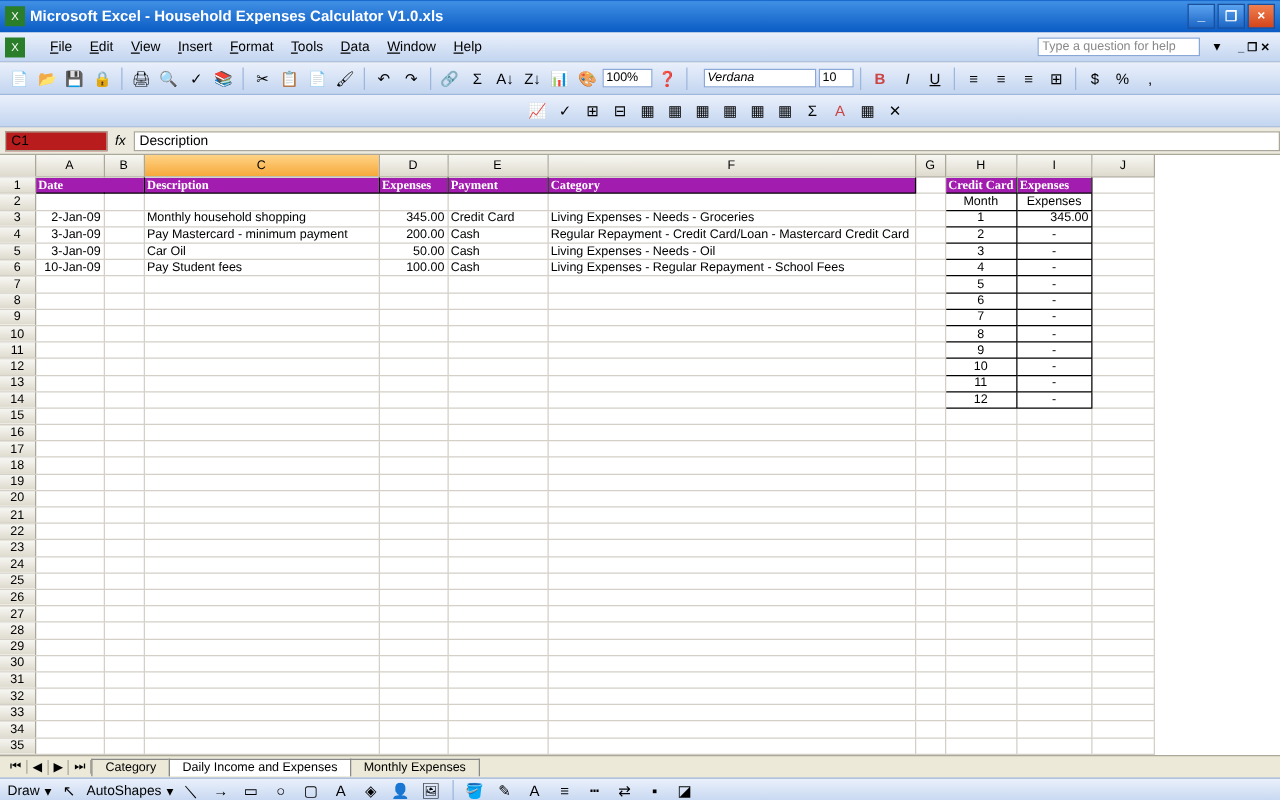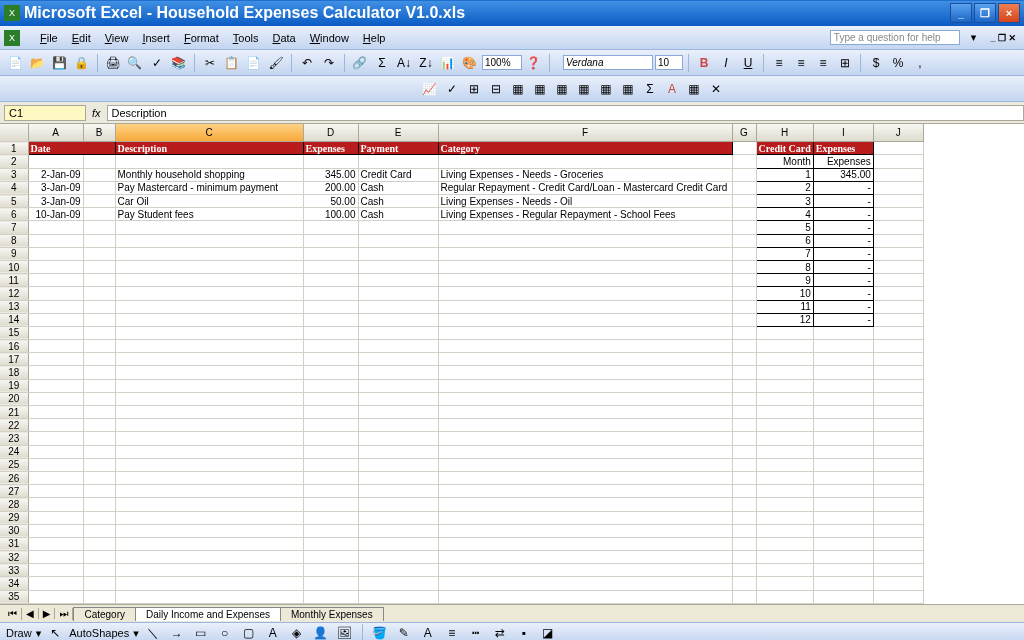--- a/index.html
+++ b/index.html
@@ -1,51 +1,51 @@
 <!DOCTYPE html>
 <html><head>
 <meta charset="utf-8">
 <style>
 * { margin: 0; padding: 0; box-sizing: border-box; }
 body { font-family: Tahoma, Verdana, sans-serif; font-size: 11px; background: #ece9d8; overflow: hidden; }
 .titlebar { background: linear-gradient(to bottom, #0a5bc4, #3f8fe4 5%, #0a5bc4); color: white; height: 26px; display: flex; align-items: center; padding: 0 4px; }
 .titlebar .icon { width: 16px; height: 16px; background: #2a7e2a; margin-right: 4px; display:inline-flex;align-items:center;justify-content:center;font-size:9px;}
-.titlebar .title { font-weight: bold; font-size: 16px; flex:1;}
+.titlebar .title { font-weight: bold; font-size: 12px; flex:1;}
 .winbtn { width: 22px; height: 20px; background: linear-gradient(to bottom,#5aa3f0,#1c65c4); border:1px solid #1a4f9c; margin-left:2px; color:white; display:inline-flex; align-items:center; justify-content:center; font-weight:bold; font-family:Arial;}
 .winbtn.close { background: linear-gradient(to bottom,#f08050,#d4441a);}
 .menubar { background: linear-gradient(to bottom,#eaf0fb,#c3d5f0); height: 24px; display:flex; align-items:center; padding:0 4px; border-bottom:1px solid #9db6dd;}
 .menubar .logo { width:16px; height:16px; background:#2a7e2a; margin-right:6px; display:inline-flex;align-items:center;justify-content:center;color:white;font-size:9px;}
 .menubar span { padding:3px 7px; cursor:default;}
 .menubar .helpbox { margin-left:auto;}
 .menubar .helpbox input { width:130px; font-size:10px; padding:1px 3px; border:1px solid #8aa8d7; color:#888;}
 .menubar .closex { margin-left:6px; padding:0 4px; font-weight:bold;}
 .toolbar { background: linear-gradient(to bottom,#eaf0fb,#c3d5f0); height: 26px; display:flex; align-items:center; padding:0 6px; border-bottom:1px solid #9db6dd; gap:2px;}
 .tbtn { width:20px; height:20px; display:inline-flex; align-items:center; justify-content:center; border:1px solid transparent; font-size:12px; cursor:default;}
 .sep { width:1px; height:18px; background:#9db6dd; margin:0 3px;}
 .zoom { font-size:10px; border:1px solid #8aa8d7; padding:1px 2px; width:40px; background:white;}
 .fontbox { font-size:10px; border:1px solid #8aa8d7; padding:1px 2px; width:90px; background:white; margin-left:8px;font-style:italic;}
 .sizebox { font-size:10px; border:1px solid #8aa8d7; padding:1px 2px; width:28px; background:white;}
 .namebox-row { background:#eceadf; height:22px; display:flex; align-items:center; border-bottom:1px solid #aca899; padding-left:4px;}
-.namebox { width:82px; border:1px solid #aca899; background:#fef9c3; font-size:11px; padding:1px 4px;}
+.namebox { width:82px; border:1px solid #aca899; background:#b91c1c; font-size:11px; padding:1px 4px;}
 .fx { margin:0 6px; font-style:italic; font-size:11px;}
 .formula { flex:1; font-size:11px; background:white; padding:1px 4px; border:1px solid #aca899;}
 .sheet-area { display:flex; height: 480px; background:white;}
 .hdr { background: linear-gradient(to bottom,#f7f7f3,#dedacd); border-right:1px solid #aca899; border-bottom:1px solid #aca899; text-align:center; font-size:10px; height:17px; line-height:17px;}
 .rowhdr { background: linear-gradient(to bottom,#f7f7f3,#dedacd); border-right:1px solid #aca899; border-bottom:1px solid #d4d0c8; text-align:center; font-size:10px; width:28px;}
 table { border-collapse:collapse; table-layout:fixed;}
 td { border-right:1px solid #d4d0c8; border-bottom:1px solid #d4d0c8; font-size:10px; font-family:Verdana,sans-serif; padding:0 2px; height:13px; white-space:nowrap; overflow:hidden;}
-.bluehdr { background:#b91c1c; color:white; font-weight:bold; font-family:Verdana; font-size:10px; border-right:1px solid #000; border-bottom:1px solid #000;}
+.bluehdr { background:#a21caf; color:white; font-weight:bold; font-family:Verdana; font-size:10px; border-right:1px solid #000; border-bottom:1px solid #000;}
 .selcol { background: linear-gradient(to bottom,#ffd386,#f6a83a);}
 .tabbar { background:#ece9d8; height:18px; display:flex; align-items:center; border-top:1px solid #aca899; font-size:10px; padding-left:4px;}
 .navarr { padding:0 4px; border-right:1px solid #aca899; cursor:default;}
 .wstab { padding:1px 10px; background:#ece9d8; border:1px solid #888; border-bottom:none; margin-right:-1px; position:relative; top:1px;}
 .wstab.active { background:white; font-weight:normal;}
 .drawbar { background: linear-gradient(to bottom,#eaf0fb,#c3d5f0); height:22px; display:flex; align-items:center; padding:0 6px; gap:4px; border-top:1px solid #9db6dd; border-bottom:1px solid #9db6dd;}
 .right { text-align:right;}
-.center { text-align:right;}
+.center { text-align:center;}
 .blk { border:1px solid #000 !important;}
 </style>
 </head>
 <body>
 
 <div class="titlebar">
   <span class="icon">X</span>
   <span class="title">Microsoft Excel - Household Expenses Calculator V1.0.xls</span>
   <span class="winbtn">_</span>
   <span class="winbtn">❐</span>

